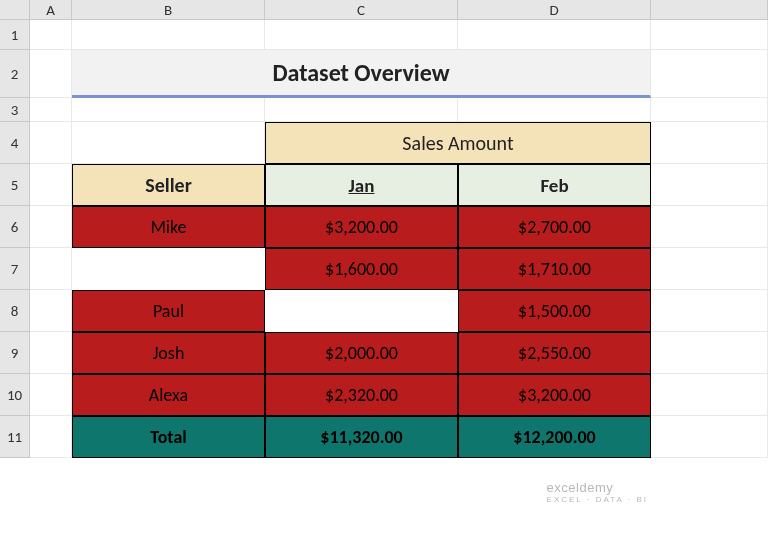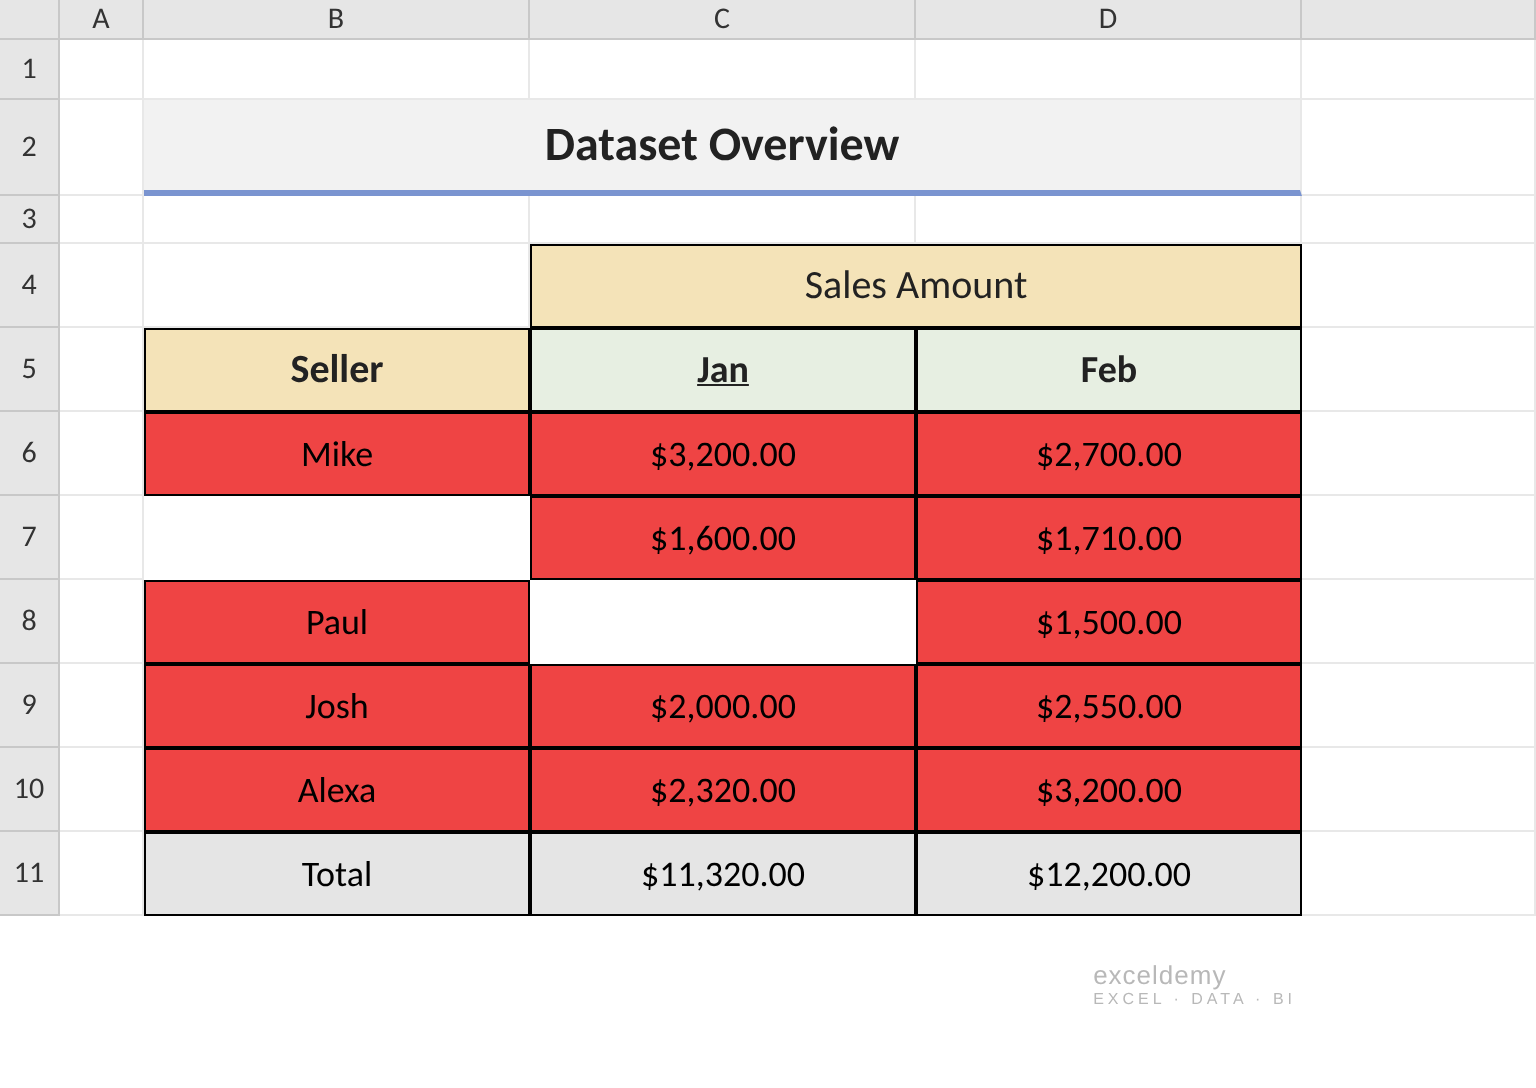--- a/index.html
+++ b/index.html
@@ -69,29 +69,29 @@
   }
   .feb-hdr {
     grid-column: 5; grid-row: 6;
     background: #e7efe2;
     font-weight: bold;
     font-size: 19px;
     border: 1px solid #000;
   }
   .tcell {
     border: 1px solid #000;
-    background: #ef4444;
+    background: #b91c1c;
     font-size: 18px;
     display:flex;
     align-items:center;
     justify-content:center;
   }
   .total-row {
-    background: #e5e5e5;
-    font-weight: normal;
+    background: #0f766e;
+    font-weight: bold;
   }
   .watermark {
     position: absolute;
     right: 120px;
     bottom: 40px;
     font-size: 13px;
     color: #b8b8b8;
     font-family: 'Segoe UI', Arial, sans-serif;
     letter-spacing: 0.5px;
   }

